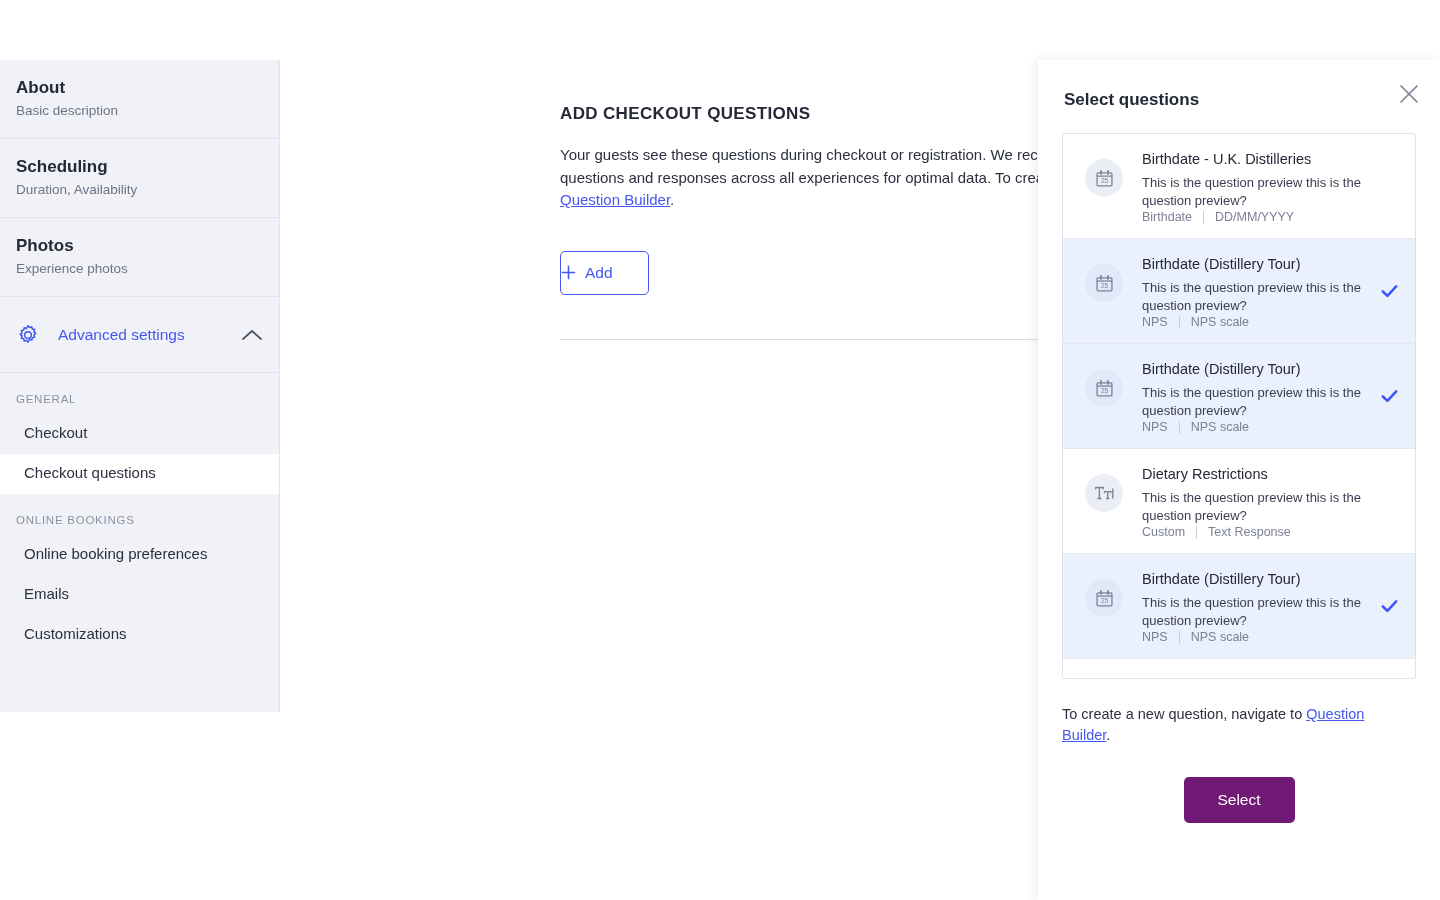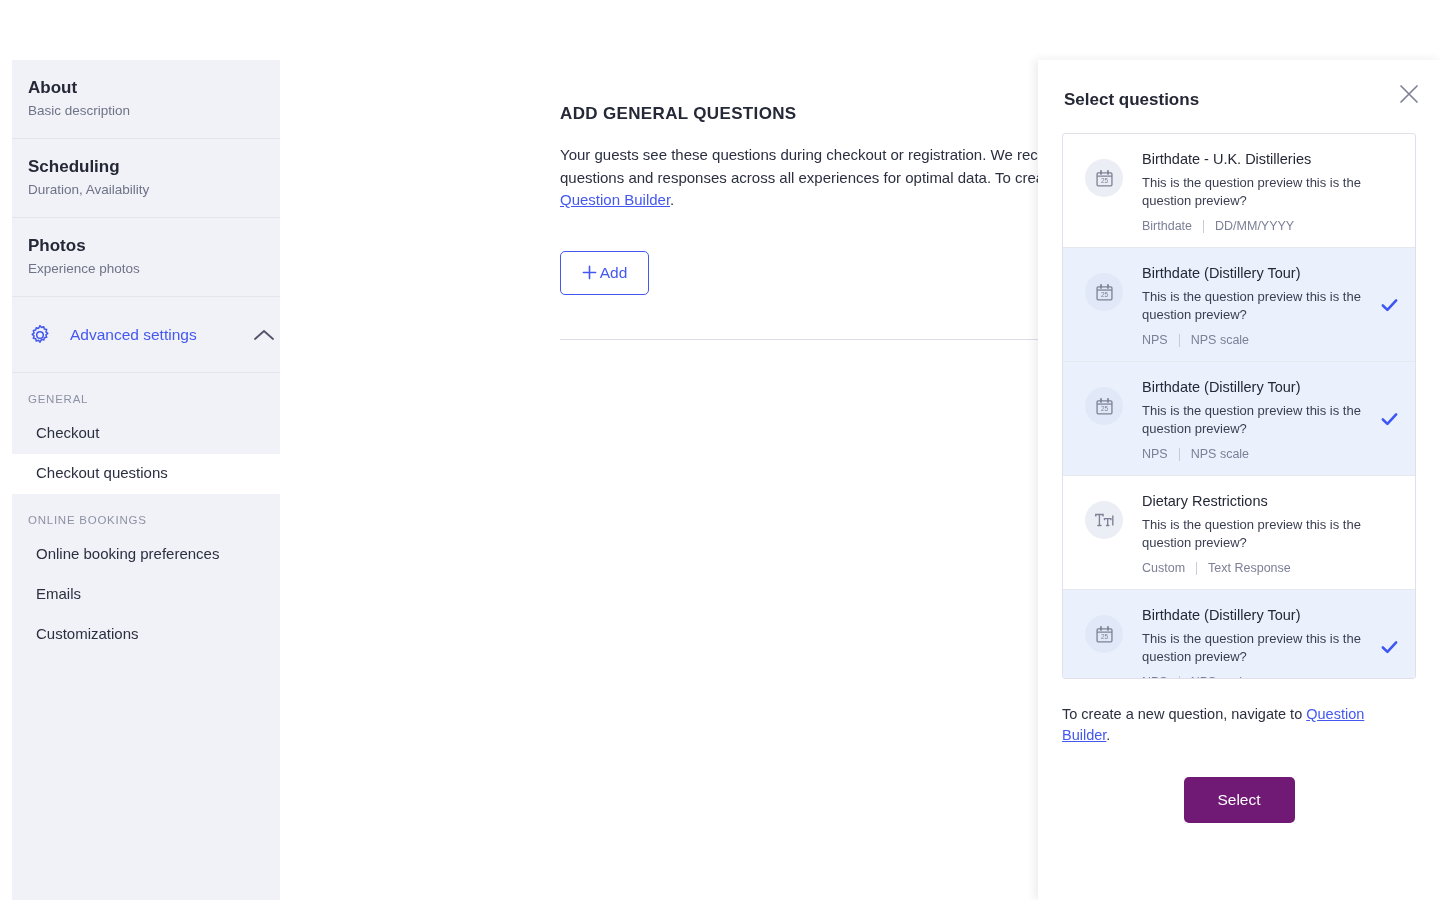--- a/index.html
+++ b/index.html
@@ -24,24 +24,23 @@
   .back-chevron { width: 14px; height: 22px; display: block; }
   .back-label { font-size: 17px; color: #ffffff; letter-spacing: .1px; }
   .topbar-title {
     position: absolute; left: 0; width: 1440px; text-align: center;
     font-size: 18px; font-weight: 700; color: #ffffff; letter-spacing: .2px;
     pointer-events: none;
   }
 
   
   .sidebar {
-    position: absolute; top: 60px; left: 0; width: 280px; height: 840px;
+    position: absolute; top: 60px; left: 0; width: 280px; height: 652px;
     background: #f1f2f7;
     border-right: 1px solid #e2e4ec;
-    margin-left: 12px;
   }
   .nav-primary { border-bottom: 0; }
   .nav-item {
     padding: 17px 16px 18px 16px;
     border-bottom: 1px solid #e3e5ed;
     cursor: pointer;
   }
   .nav-item-title { font-size: 17px; font-weight: 700; color: #252836; line-height: 22px; }
   .nav-item-sub { font-size: 13.5px; color: #6f7387; margin-top: 3px; line-height: 18px; }
 
@@ -74,21 +73,21 @@
     font-size: 17px; font-weight: 700; color: #252836; letter-spacing: .35px;
   }
   .main-desc {
     margin-top: 20px; font-size: 15px; line-height: 22.5px; color: #2b2f40;
     width: 700px;
   }
   .main-desc a { color: #4458f0; text-decoration: underline; }
   .add-btn {
     margin-top: 39px; height: 44px; width: 89px;
     border: 1px solid #4458f0; border-radius: 5px; background: #fff;
-    display: flex; align-items: center; justify-content: center; gap: 3px;
+    display: flex; align-items: center; gap: 9px;
     cursor: pointer;
   }
   .add-plus { width: 15px; height: 15px; }
   .add-label { font-size: 15.5px; color: #4458f0; }
   .main-divider {
     margin-top: 44px; width: 700px; height: 1px; background: #dcdee7;
   }
 
   
   .panel {
@@ -121,21 +120,21 @@
   .q-row.selected { background: #eaf1fd; }
   .q-icon-wrap {
     flex: 0 0 auto; width: 38px; height: 38px; border-radius: 50%;
     background: #eceef5; display: flex; align-items: center; justify-content: center;
     margin-top: 10px; margin-left: 10px;
   }
   .q-row.selected .q-icon-wrap { background: #e1e9f8; }
   .q-body { margin-left: 19px; padding-right: 30px; flex: 1 1 auto; }
   .q-title { font-size: 14.5px; color: #252836; line-height: 20px; }
   .q-preview { font-size: 13px; color: #3a3e51; line-height: 18px; margin-top: 5px; }
-  .q-meta { margin-top: 9px; display: flex; align-items: center; font-size: 12.5px; color: #7c8096; }
+  .q-meta { display: flex; align-items: center; font-size: 12.5px; color: #7c8096; }
   .q-meta .sep { width: 1px; height: 13px; background: #c8cbd8; margin: 0 11px; }
   .check-icon {
     position: absolute; right: 16px; top: 50%; transform: translateY(-50%);
     width: 19px; height: 19px;
   }
 
   .panel-note {
     margin: 25px 24px 0 24px; width: 320px;
     font-size: 14.5px; line-height: 21px; color: #2b2f40;
   }
@@ -195,21 +194,21 @@
     <div class="group-block">
       <div class="group-head">ONLINE BOOKINGS</div>
       <div class="sub-item">Online booking preferences</div>
       <div class="sub-item">Emails</div>
       <div class="sub-item">Customizations</div>
     </div>
   </div>
 
   <div class="main">
     <div class="main-inner">
-      <div class="main-title">ADD GENERAL QUESTIONS</div>
+      <div class="main-title">ADD CHECKOUT QUESTIONS</div>
       <div class="main-desc">
         <span>Your guests see these questions during checkout or registration. We recommend using consistent questions and responses across all experiences for optimal data. To create a new question, navigate to </span><a href="#">Question Builder</a><span>.</span>
       </div>
       <div class="add-btn">
         <svg class="add-plus" viewBox="0 0 16 16">
           <path d="M8 1.5v13M1.5 8h13" stroke="#4458f0" stroke-width="1.7" stroke-linecap="round"></path>
         </svg>
         <span class="add-label">Add</span>
       </div>
       <div class="main-divider"></div>

